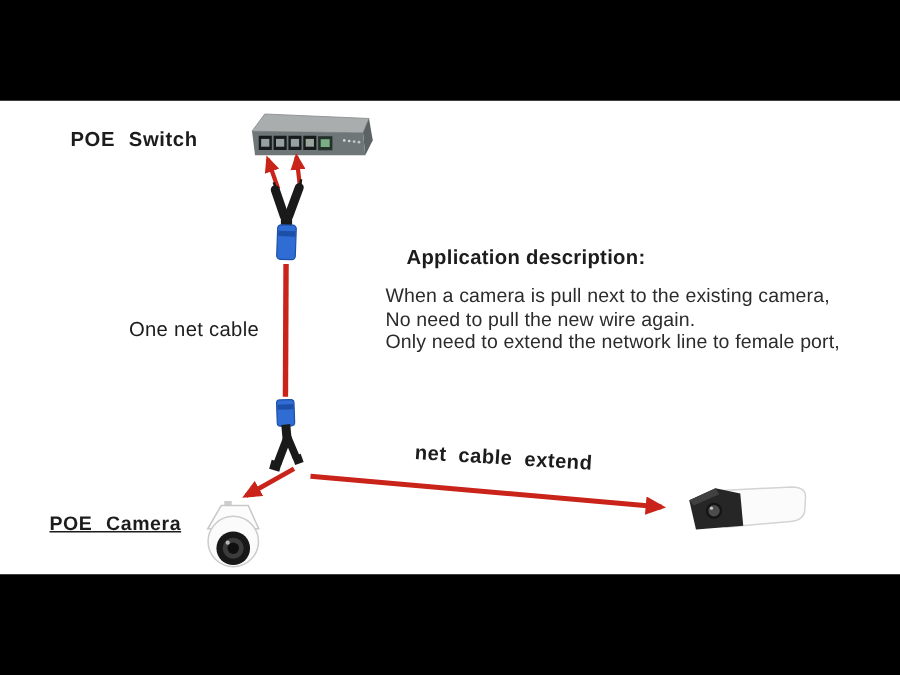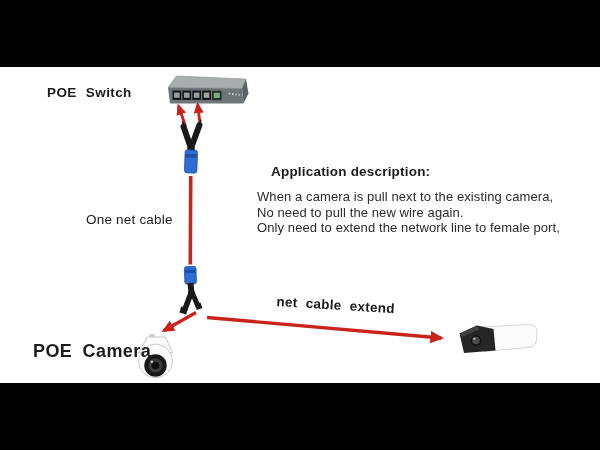--- a/index.html
+++ b/index.html
@@ -15,21 +15,21 @@
   svg.overlay{position:absolute;left:0;top:0;width:600px;height:450px;z-index:1;}
   .lbl{position:absolute;z-index:2;color:var(--text-black,#1c1c1c);white-space:nowrap;}
   .poe-switch-label{left:47px;top:85px;font-size:13.5px;font-weight:bold;letter-spacing:.4px;word-spacing:5px;}
   .one-net-cable{left:86px;top:212px;font-size:13.5px;letter-spacing:.2px;}
   .app-title{left:257px;top:164px;font-size:13.5px;font-weight:bold;letter-spacing:.2px;margin-left:14px;}
   .app-body{position:absolute;z-index:2;left:257px;top:189px;width:335px;
     font-size:13px;line-height:15.5px;color:var(--text-body,#2b2b2b);letter-spacing:.1px;}
   .app-body div{white-space:nowrap;}
   .net-cable-extend{left:277px;top:294px;font-size:13.5px;font-weight:bold;
     transform:rotate(3.5deg);transform-origin:0 0;word-spacing:4px;letter-spacing:.3px;}
-  .poe-camera-label{left:33px;top:341px;font-size:18px;font-weight:bold;letter-spacing:.4px;word-spacing:5px;}
+  .poe-camera-label{left:33px;top:341px;font-size:13px;font-weight:bold;letter-spacing:.4px;word-spacing:5px;text-decoration:underline;}
   .stroke-red{stroke:var(--arrow-red,#c9231a);fill:none;}
   .fill-red{fill:var(--arrow-red,#c9231a);}
   .fill-blue{fill:var(--connector-blue,#2f6dd4);stroke:var(--connector-blue-dark,#1d4fa8);stroke-width:.8;}
   .fill-blue-band{fill:var(--connector-blue-dark,#1d4fa8);}
   .blk{stroke:var(--device-black,#1a1a1a);fill:none;}
 </style>
 </head>
 <body>
 
 <div class="frame">

